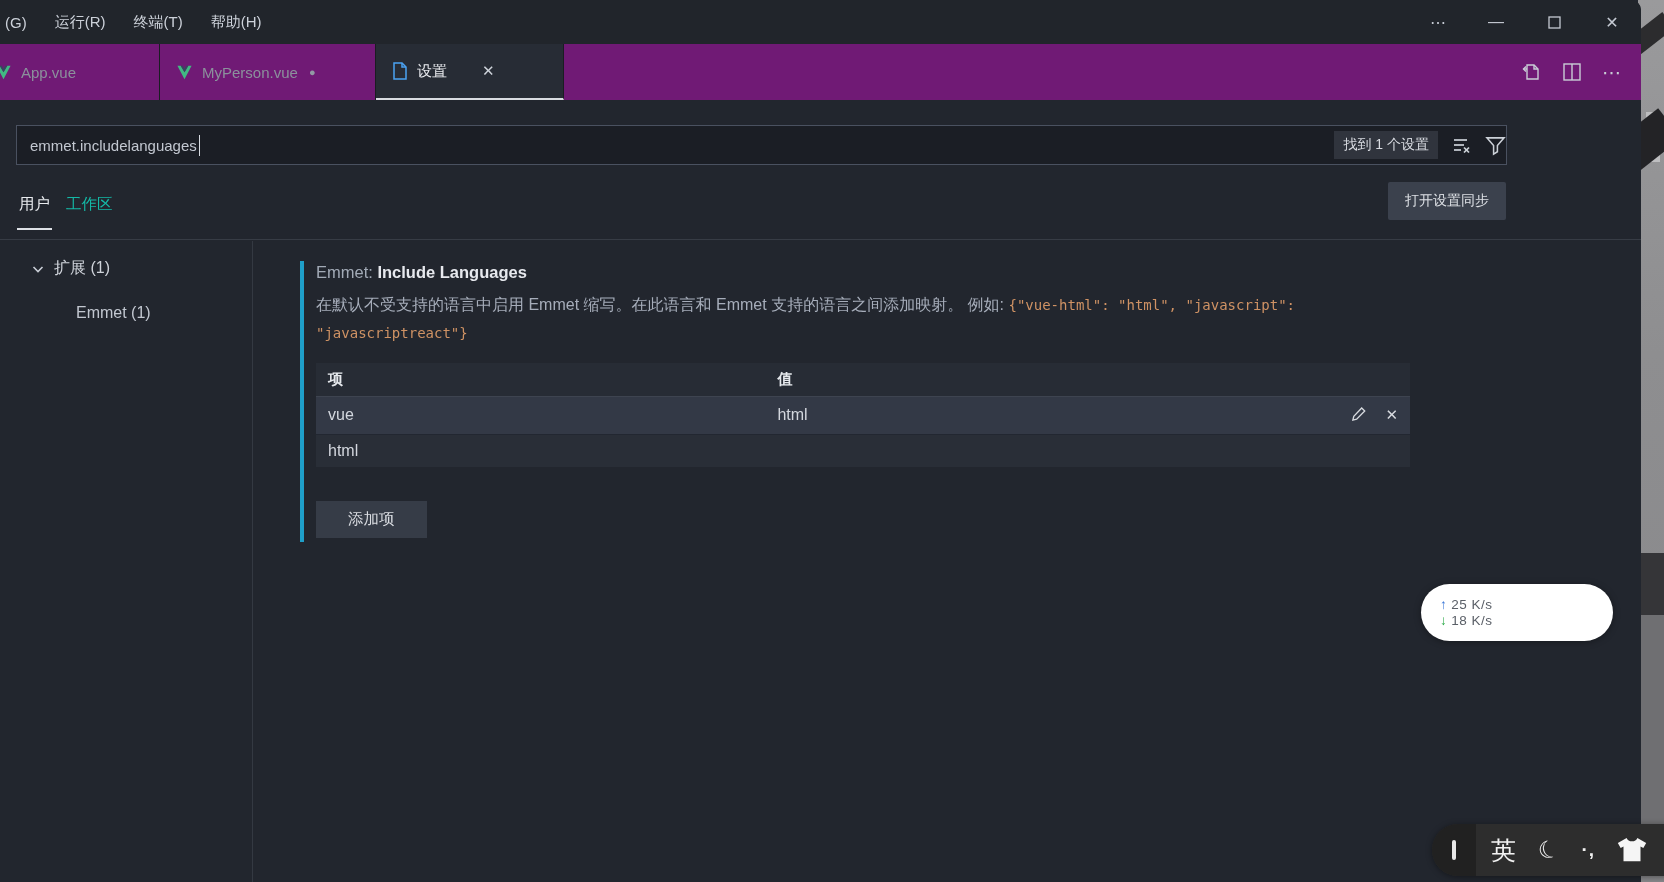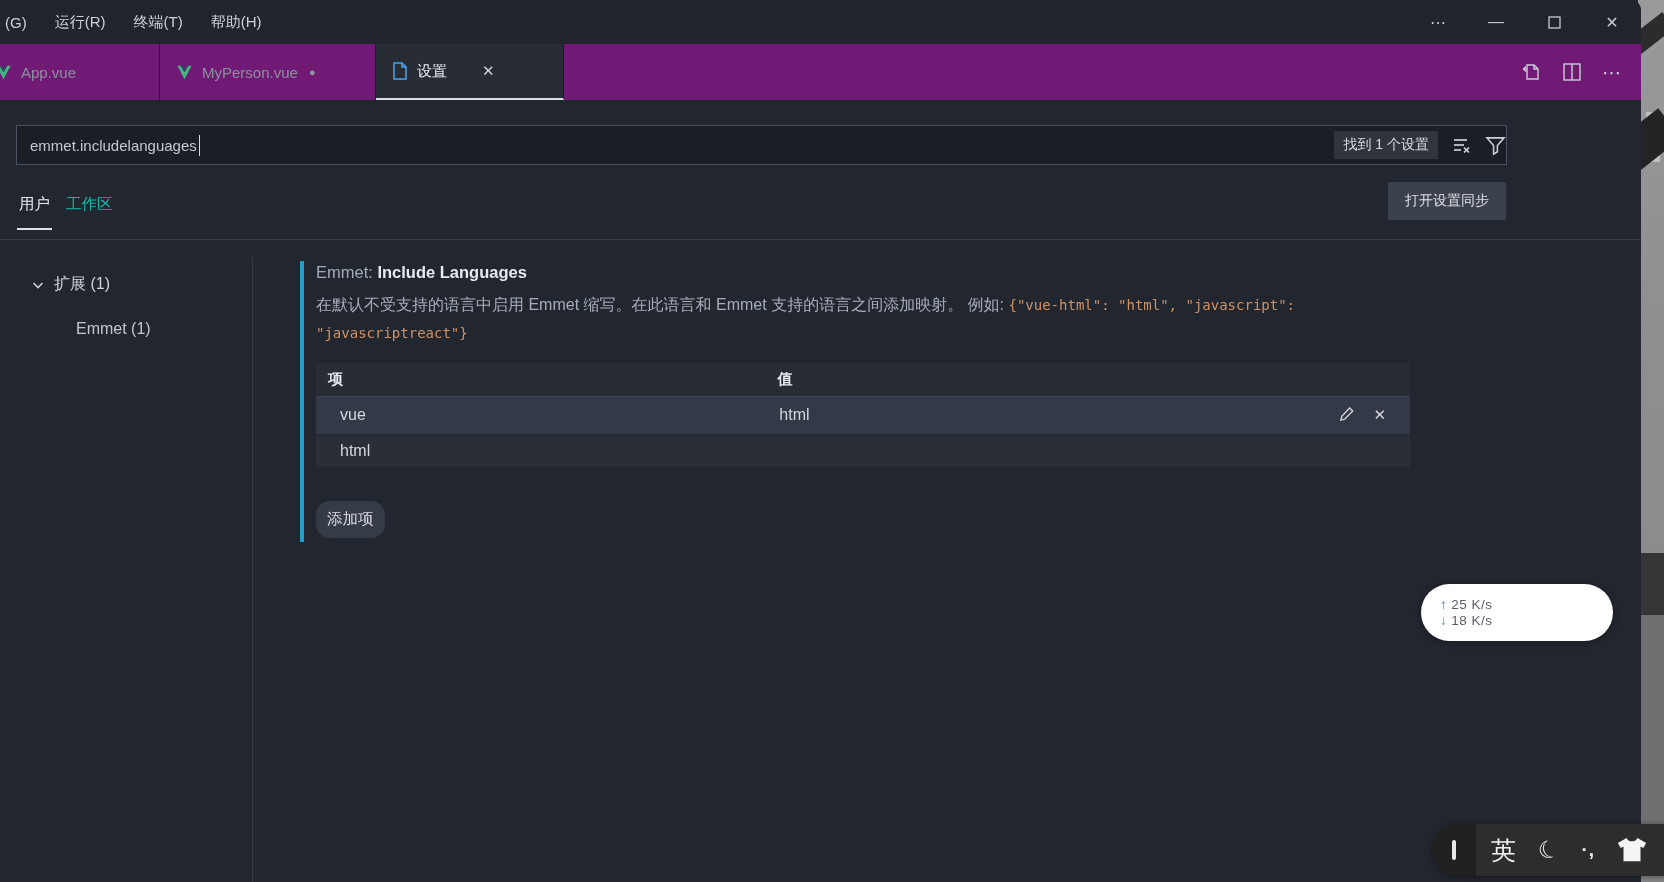--- a/index.html
+++ b/index.html
@@ -51,41 +51,41 @@
   .result-badge{ background:#30343d; color:#d9dce2; font-size:14px; padding:5px 9px; }
   .hdr-icon{ width:22px; height:22px; display:flex; align-items:center; justify-content:center; }
 
   .scope-tabs{ position:absolute; left:17px; top:84px; display:flex; gap:12px; }
   .scope-tab{ font-size:15.5px; color:#14b8a6; padding:10px 2px 13px; }
   .scope-tab.active{ color:#e9ebef; border-bottom:2px solid #dde0e5; }
   .sync-btn{ position:absolute; right:135px; top:82px; height:38px; display:flex; align-items:center; padding:0 17px; background:#3b414d; border-radius:2px; color:#dde0e5; font-size:14px; }
 
   
   .body{ position:absolute; left:0; top:241px; right:0; bottom:0; }
-  .toc{ position:absolute; left:0; top:16px; width:253px; bottom:0; border-right:1px solid #343942; }
+  .toc{ position:absolute; left:0; top:0; width:253px; bottom:0; border-right:1px solid #343942; }
   .toc-item1{ display:flex; align-items:center; gap:9px; margin:17px 0 0 31px; color:#d0d4db; font-size:16px; }
   .toc-item2{ margin:25px 0 0 76px; color:#c2c7d0; font-size:16px; }
   .chev svg{ display:block; }
 
   .setting{ position:absolute; left:300px; top:14px; width:1112px; padding-left:16px; }
   .accent-bar{ position:absolute; left:0; top:6px; bottom:-4px; width:4px; background:#1f9fc9; }
   .setting-title{ font-size:16.5px; padding-top:8px; }
   .title-prefix{ color:#a2aab6; }
   .title-name{ color:#e7e9ee; font-weight:bold; }
   .setting-desc{ margin-top:9px; width:1088px; font-size:16px; line-height:1.78; color:#a6adba; }
   .code{ font-family:"DejaVu Sans Mono", monospace; font-size:14px; color:#cf9264; }
 
   .kv-table{ margin-top:15px; width:1094px; }
   .t-head{ display:grid; grid-template-columns:42% 1fr 84px; background:#272c35; border-bottom:1px solid #3e4450; padding:7px 12px; font-size:15px; font-weight:bold; color:#e5e8ec; }
-  .t-row{ display:grid; grid-template-columns:42% 1fr 84px; align-items:center; padding:7px 24px; font-size:16px; color:#d3d7de; }
+  .t-row{ display:grid; grid-template-columns:42% 1fr 84px; align-items:center; padding:7px 12px; font-size:16px; color:#d3d7de; }
   .row-vue{ background:#333946; }
   .row-vuehtml{ background:#292e37; border-top:1px solid #222731; }
   .row-actions{ display:flex; justify-content:flex-end; align-items:center; gap:16px; color:#d8dbe0; }
   .row-actions .x{ font-size:15px; }
-  .add-btn{ display:inline-block; margin-top:34px; padding:8px 11px; background:#363c47; border-radius:14px; color:#dadde2; font-size:15.5px; }
+  .add-btn{ display:inline-block; margin-top:34px; padding:8px 32px; background:#363c47; border-radius:0; color:#dadde2; font-size:15.5px; }
 
   
   .net-pill{ position:absolute; left:1421px; top:584px; width:192px; height:57px; background:#ffffff; border-radius:29px; box-shadow:0 1px 7px rgba(0,0,0,.35); display:flex; flex-direction:column; justify-content:center; gap:1px; padding-left:19px; z-index:5; }
   .net-row{ font-size:13.5px; color:#5a5f67; letter-spacing:.5px; }
   .up-arrow{ color:#3c78d8; margin-right:4px; }
   .down-arrow{ color:#27a844; margin-right:4px; }
 
   .percent-circle{ position:absolute; left:1563px; top:565px; width:96px; height:96px; border-radius:50%; background:conic-gradient(from 150deg, #3f86e8 0 76%, #d9e6f8 76% 100%); box-shadow:0 1px 7px rgba(0,0,0,.3); display:grid; place-items:center; z-index:6; }
   .percent-inner{ width:84px; height:84px; border-radius:50%; background:#fff; display:flex; align-items:center; justify-content:center; }
   .pct-num{ font-size:37px; color:#141414; }

